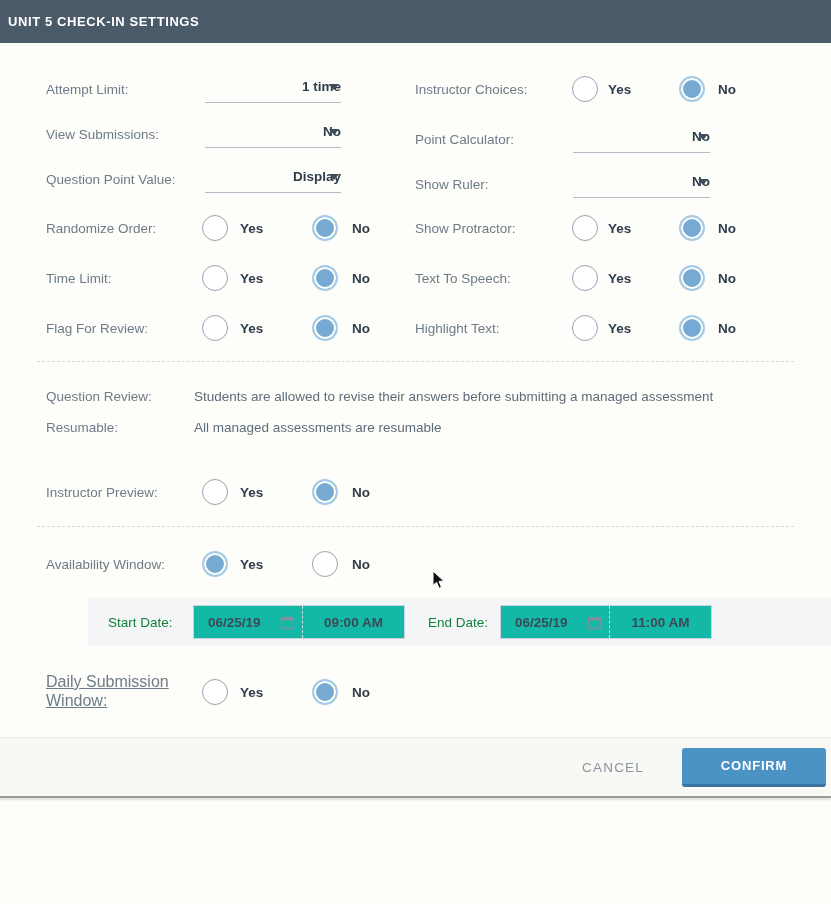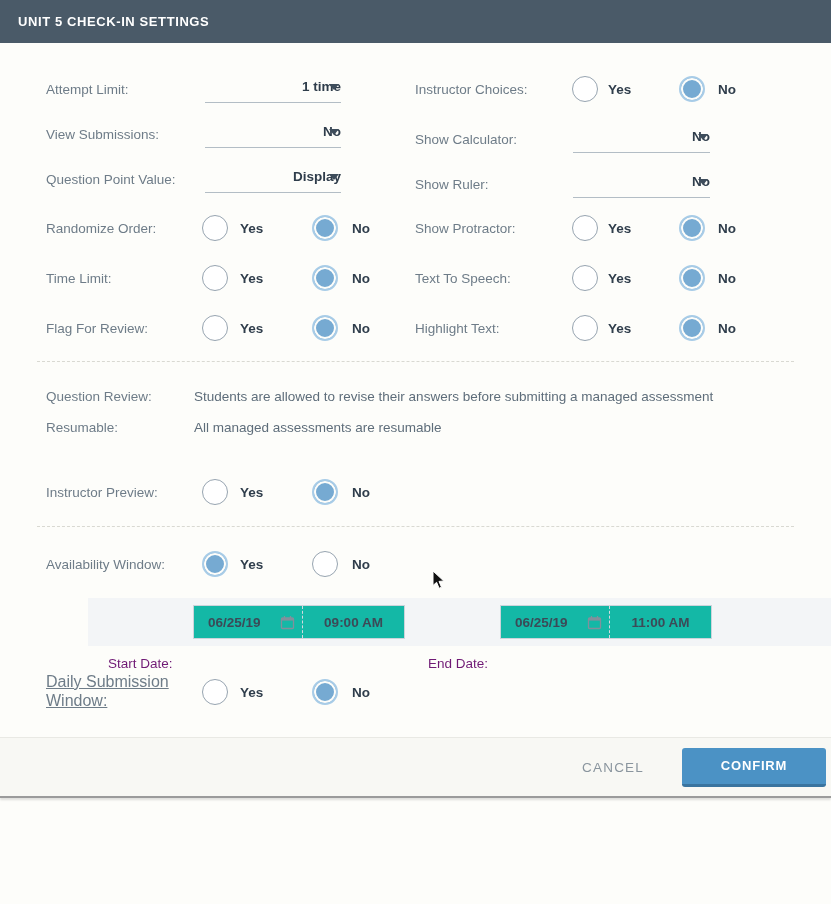--- a/index.html
+++ b/index.html
@@ -4,40 +4,40 @@
 <style>
   * { margin:0; padding:0; box-sizing:border-box; }
   html,body { background:#fdfdfa; }
   .dialog {
     position:relative; width:831px; height:904px; background:#fdfdfa;
     font-family:"Liberation Sans","DejaVu Sans",sans-serif; overflow:hidden;
   }
   .titlebar {
     position:absolute; top:0; left:0; width:100%; height:43px;
     background:#4a5a68; color:#fff; display:flex; align-items:center;
-    padding-left:18px; font-size:13px; font-weight:700; letter-spacing:.6px;
+    padding-left:8px; font-size:13px; font-weight:700; letter-spacing:.6px;
   }
   .row { position:absolute; left:0; width:100%; height:32px; }
   .lbl { position:absolute; font-size:13.5px; color:#6e7c88; top:50%; transform:translateY(-50%); white-space:nowrap; }
   .lbl.l { left:46px; } .lbl.r { left:415px; }
   .dropdown { position:absolute; top:2px; height:28px; border-bottom:1px solid #b3bdc5; cursor:pointer; }
   .dropdown.l { left:205px; width:136px; } .dropdown.r { left:573px; width:137px; }
   .dropdown .val { font-size:13.5px; font-weight:700; color:#2f3d4b; line-height:24px; display:block;text-align:right; }
   .caret { position:absolute; right:2px; top:9px; width:0; height:0;
     border-left:5px solid transparent; border-right:5px solid transparent; border-top:6px solid #3e4d5b; }
   .radio { position:absolute; top:3px; width:26px; height:26px; border-radius:50%;
     border:1px solid #97a4b0; background:#fff; cursor:pointer; }
   .radio.sel { border:2px solid #a8cce7; background:#76aad2; box-shadow:inset 0 0 0 2px #fdfdfa; }
   .optlbl { position:absolute; top:50%; transform:translateY(-50%); font-size:13.5px; font-weight:700; color:#2f3d4b; cursor:pointer; }
   .y-rad.l { left:202px; } .y-lbl.l { left:240px; } .n-rad.l { left:312px; } .n-lbl.l { left:352px; }
   .y-rad.r { left:572px; } .y-lbl.r { left:608px; } .n-rad.r { left:679px; } .n-lbl.r { left:718px; }
   .sep-dashed { position:absolute; left:37px; width:757px; height:0; border-top:1px dashed #d9d9d2; }
   .info-text { position:absolute; left:194px; top:50%; transform:translateY(-50%); font-size:13.5px; color:#5e6d7a; white-space:nowrap; }
   .date-panel { position:absolute; top:598px; left:88px; width:743px; height:48px; background:#f3f5f7; }
-  .date-lbl { position:absolute; top:50%; transform:translateY(-50%); font-size:13.5px; color:#701a75;margin-top:41px; }
+  .date-lbl { position:absolute; top:50%; transform:translateY(-50%); font-size:13.5px; color:#15803d; }
   .date-lbl.start { left:20px; } .date-lbl.end { left:340px; }
   .date-box { position:absolute; top:7px; height:34px; background:#14b8a6; border:1px solid #ccd4db; display:flex; align-items:center; }
   .date-box.start { left:105px; width:212px; } .date-box.end { left:412px; width:212px; }
   .d-val { width:78px; padding-left:14px; font-size:13.5px; font-weight:600; color:#3c4a57; cursor:text; }
   .d-ico { width:30px; display:flex; justify-content:center; cursor:pointer; }
   .d-div { width:0; height:32px; border-left:1px dashed #d4dae0; }
   .d-time { flex:1; text-align:center; font-size:13.5px; font-weight:600; color:#3c4a57; cursor:text; }
   .daily-lbl { position:absolute; left:46px; top:6px; width:125px; font-size:16px; color:#6e7c88; line-height:19px;text-decoration:underline; }
   .daily .radio { top:13px; } .daily .optlbl { top:26px; }
   .footer {
@@ -80,21 +80,21 @@
 
   <div class="row" style="top:118px">
     <span class="lbl l">View Submissions:</span>
     <div class="dropdown l">
       <span class="val">No</span>
       <span class="caret"></span>
     </div>
   </div>
 
   <div class="row" style="top:123px">
-    <span class="lbl r">Show Calculator:</span>
+    <span class="lbl r">Point Calculator:</span>
     <div class="dropdown r">
       <span class="val">No</span>
       <span class="caret"></span>
     </div>
   </div>
 
   <div class="row" style="top:163px">
     <span class="lbl l">Question Point Value:</span>
     <div class="dropdown l">
       <span class="val">Display</span>

